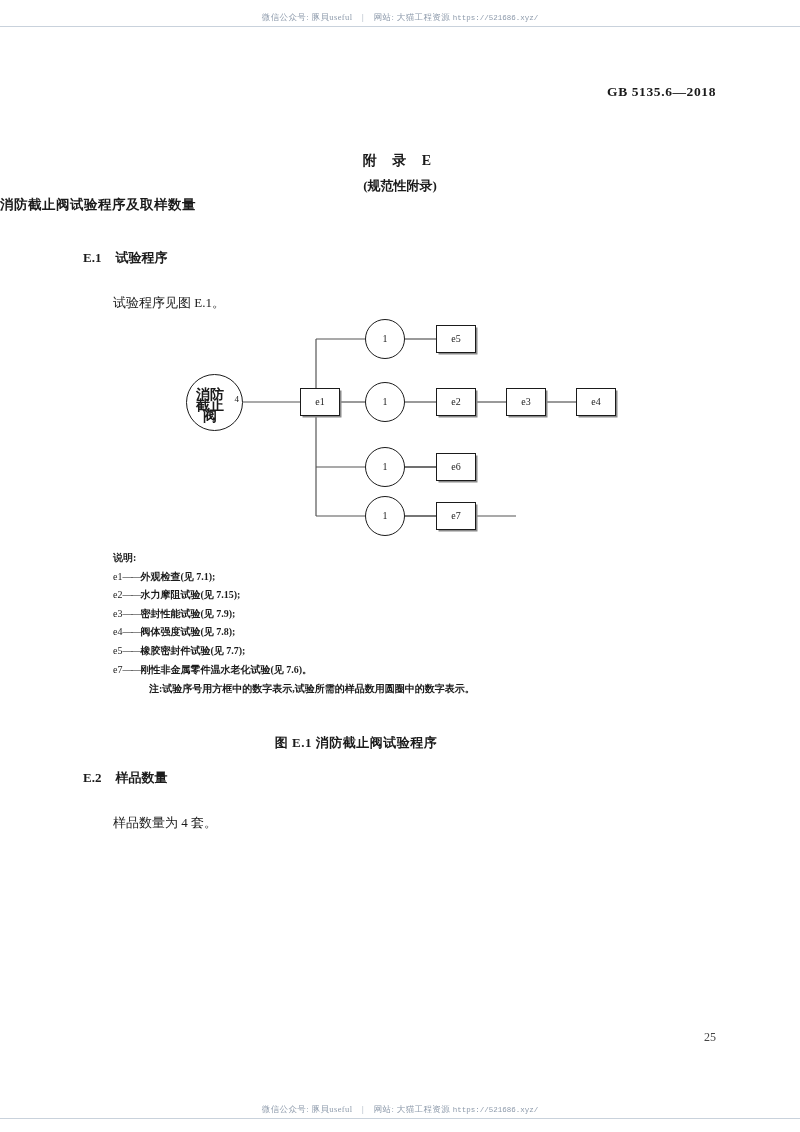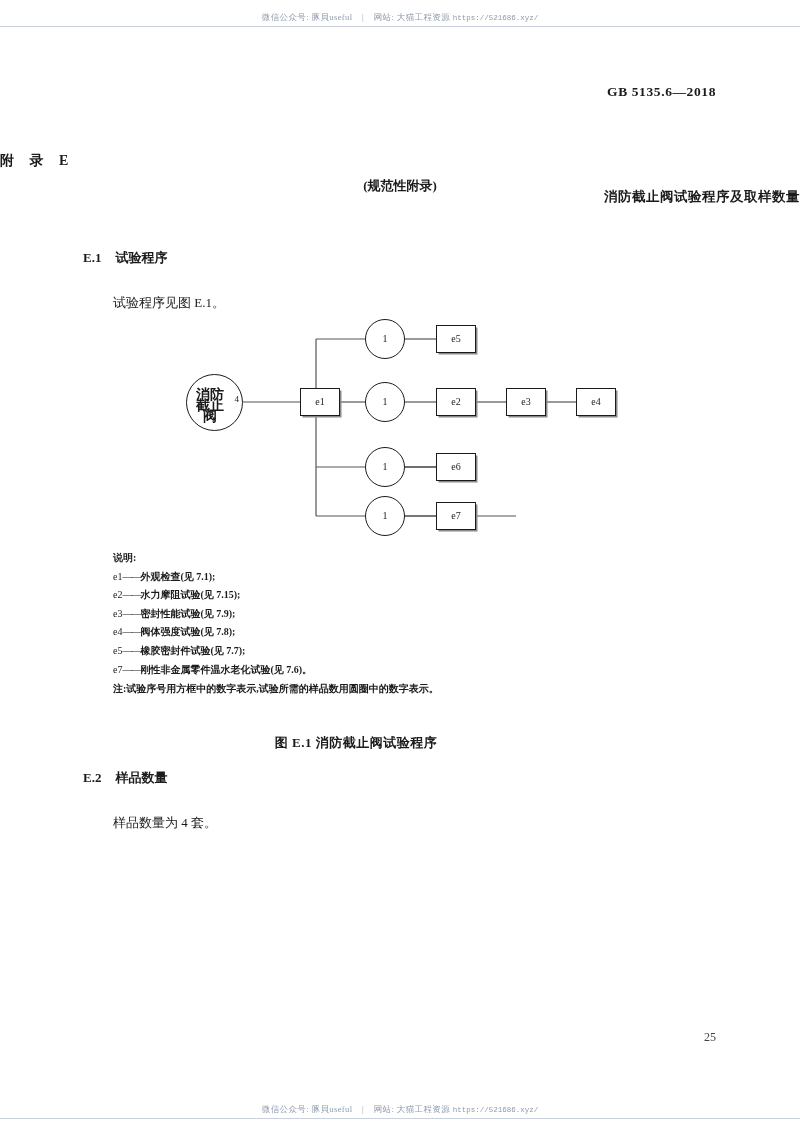--- a/index.html
+++ b/index.html
@@ -54,40 +54,40 @@
     letter-spacing: 0.6px;
     white-space: nowrap;
   }
 
   
   .annex-title {
     position: absolute;
     top: 152px;
     left: 0;
     width: 800px;
+    text-align: center;
+    font-size: 14px;
+    font-weight: bold;
+    letter-spacing: 6px;
+  }
+  .annex-sub {
+    position: absolute;
+    top: 177px;
+    left: 0;
+    width: 800px;
+    text-align: center;
+    font-size: 13px;
+    font-weight: bold;
+  }
+  .annex-name {
+    position: absolute;
+    top: 196px;
+    left: 0;
+    width: 800px;
     text-align: left;
-    font-size: 14px;
-    font-weight: bold;
-    letter-spacing: 6px;
-  }
-  .annex-sub {
-    position: absolute;
-    top: 177px;
-    left: 0;
-    width: 800px;
-    text-align: center;
-    font-size: 13px;
-    font-weight: bold;
-  }
-  .annex-name {
-    position: absolute;
-    top: 188px;
-    left: 0;
-    width: 800px;
-    text-align: right;
     font-size: 13.5px;
     font-weight: bold;
     letter-spacing: 0.5px;
   }
 
   
   .clause {
     position: absolute;
     left: 83px;
     font-size: 13px;
@@ -193,21 +193,21 @@
     left: 113px;
     top: 549px;
     font-size: 10px;
     line-height: 18.6px;
   }
   .legend .lg-head { font-weight: bold; }
   .legend .lg-item { white-space: nowrap; }
   .legend .lg-key { font-family: "Liberation Serif", serif; }
   .legend .lg-dash { letter-spacing: -1px; }
   .legend .lg-text { font-weight: bold; }
-  .legend .lg-note { white-space: nowrap; font-weight: bold; margin-top: 1px; }
+  .legend .lg-note { white-space: nowrap; font-weight: bold; margin-top: 1px; margin-left: 36px; }
   .legend .lg-note .nb { font-weight: bold; }
 
   
   .folio {
     position: absolute;
     top: 1030px;
     right: 84px;
     font-size: 12px;
     color: #444;
   }

